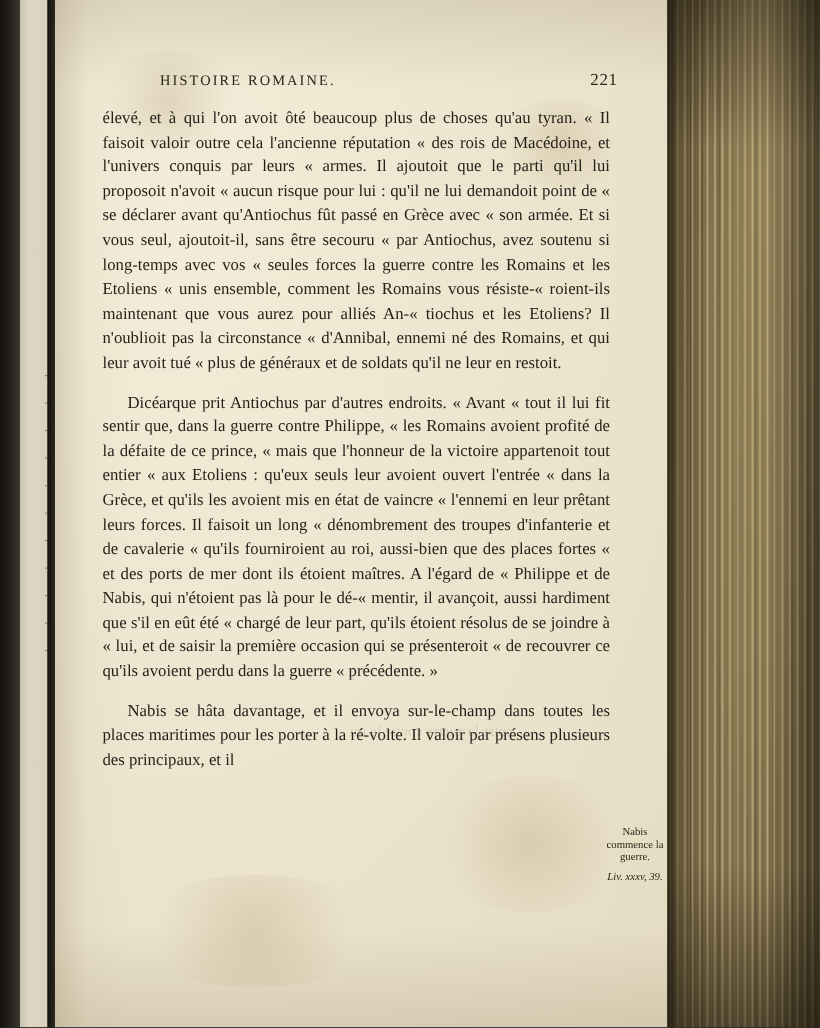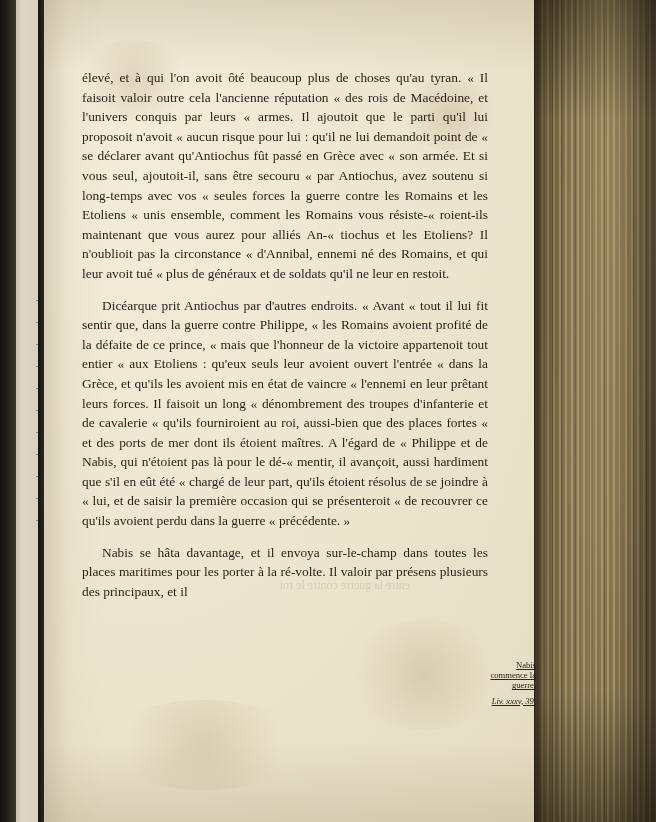--- a/index.html
+++ b/index.html
@@ -150,22 +150,21 @@
   p.body + p.body { margin-top: 3px; }
   p.indent { text-indent: 20px; }
 
   .marginal {
     position: absolute;
     right: -2px;
     width: 56px;
     font-size: 8.6px;
     line-height: 10.2px;
     color: #2b251c;
-    text-align: right;
-    text-decoration: underline;
+    text-align: center;
   }
   .marginal .ref {
     font-style: italic;
     display: block;
     margin-top: 5px;
     font-size: 8.6px;
   }
 
   
   .showthrough {
@@ -215,20 +214,24 @@
     <div class="edge-streak" style="left:41px;"></div>
     <div class="edge-streak" style="left:55px;"></div>
     <div class="edge-streak" style="left:70px;"></div>
     <div class="edge-streak" style="left:86px;"></div>
     <div class="edge-streak" style="left:99px;"></div>
     <div class="edge-streak" style="left:112px;"></div>
   </div>
 
   <div class="textblock">
 
+    <div class="running-head">
+      <span class="rh-title">HISTOIRE ROMAINE.</span>
+      <span class="rh-folio">221</span>
+    </div>
 
     <p class="body">élevé, et à qui l'on avoit ôté beaucoup plus de choses qu'au tyran. « Il faisoit valoir outre cela l'ancienne réputation « des rois de Macédoine, et l'univers conquis par leurs « armes. Il ajoutoit que le parti qu'il lui proposoit n'avoit « aucun risque pour lui : qu'il ne lui demandoit point de « se déclarer avant qu'Antiochus fût passé en Grèce avec « son armée. Et si vous seul, ajoutoit-il, sans être secouru « par Antiochus, avez soutenu si long-temps avec vos « seules forces la guerre contre les Romains et les Etoliens « unis ensemble, comment les Romains vous résiste-« roient-ils maintenant que vous aurez pour alliés An-« tiochus et les Etoliens? Il n'oublioit pas la circonstance « d'Annibal, ennemi né des Romains, et qui leur avoit tué « plus de généraux et de soldats qu'il ne leur en restoit.</p>
     <p class="body indent">Dicéarque prit Antiochus par d'autres endroits. « Avant « tout il lui fit sentir que, dans la guerre contre Philippe, « les Romains avoient profité de la défaite de ce prince, « mais que l'honneur de la victoire appartenoit tout entier « aux Etoliens : qu'eux seuls leur avoient ouvert l'entrée « dans la Grèce, et qu'ils les avoient mis en état de vaincre « l'ennemi en leur prêtant leurs forces. Il faisoit un long « dénombrement des troupes d'infanterie et de cavalerie « qu'ils fourniroient au roi, aussi-bien que des places fortes « et des ports de mer dont ils étoient maîtres. A l'égard de « Philippe et de Nabis, qui n'étoient pas là pour le dé-« mentir, il avançoit, aussi hardiment que s'il en eût été « chargé de leur part, qu'ils étoient résolus de se joindre à « lui, et de saisir la première occasion qui se présenteroit « de recouvrer ce qu'ils avoient perdu dans la guerre « précédente. »</p>
     <p class="body indent">Nabis se hâta davantage, et il envoya sur-le-champ dans toutes les places maritimes pour les porter à la ré-volte. Il valoir par présens plusieurs des principaux, et il</p>
 
     <div class="marginal" style="top: 604px;">
       <span>Nabis commence la guerre.</span>
       <span class="ref">Liv. xxxv, 39.</span>
     </div>
 

